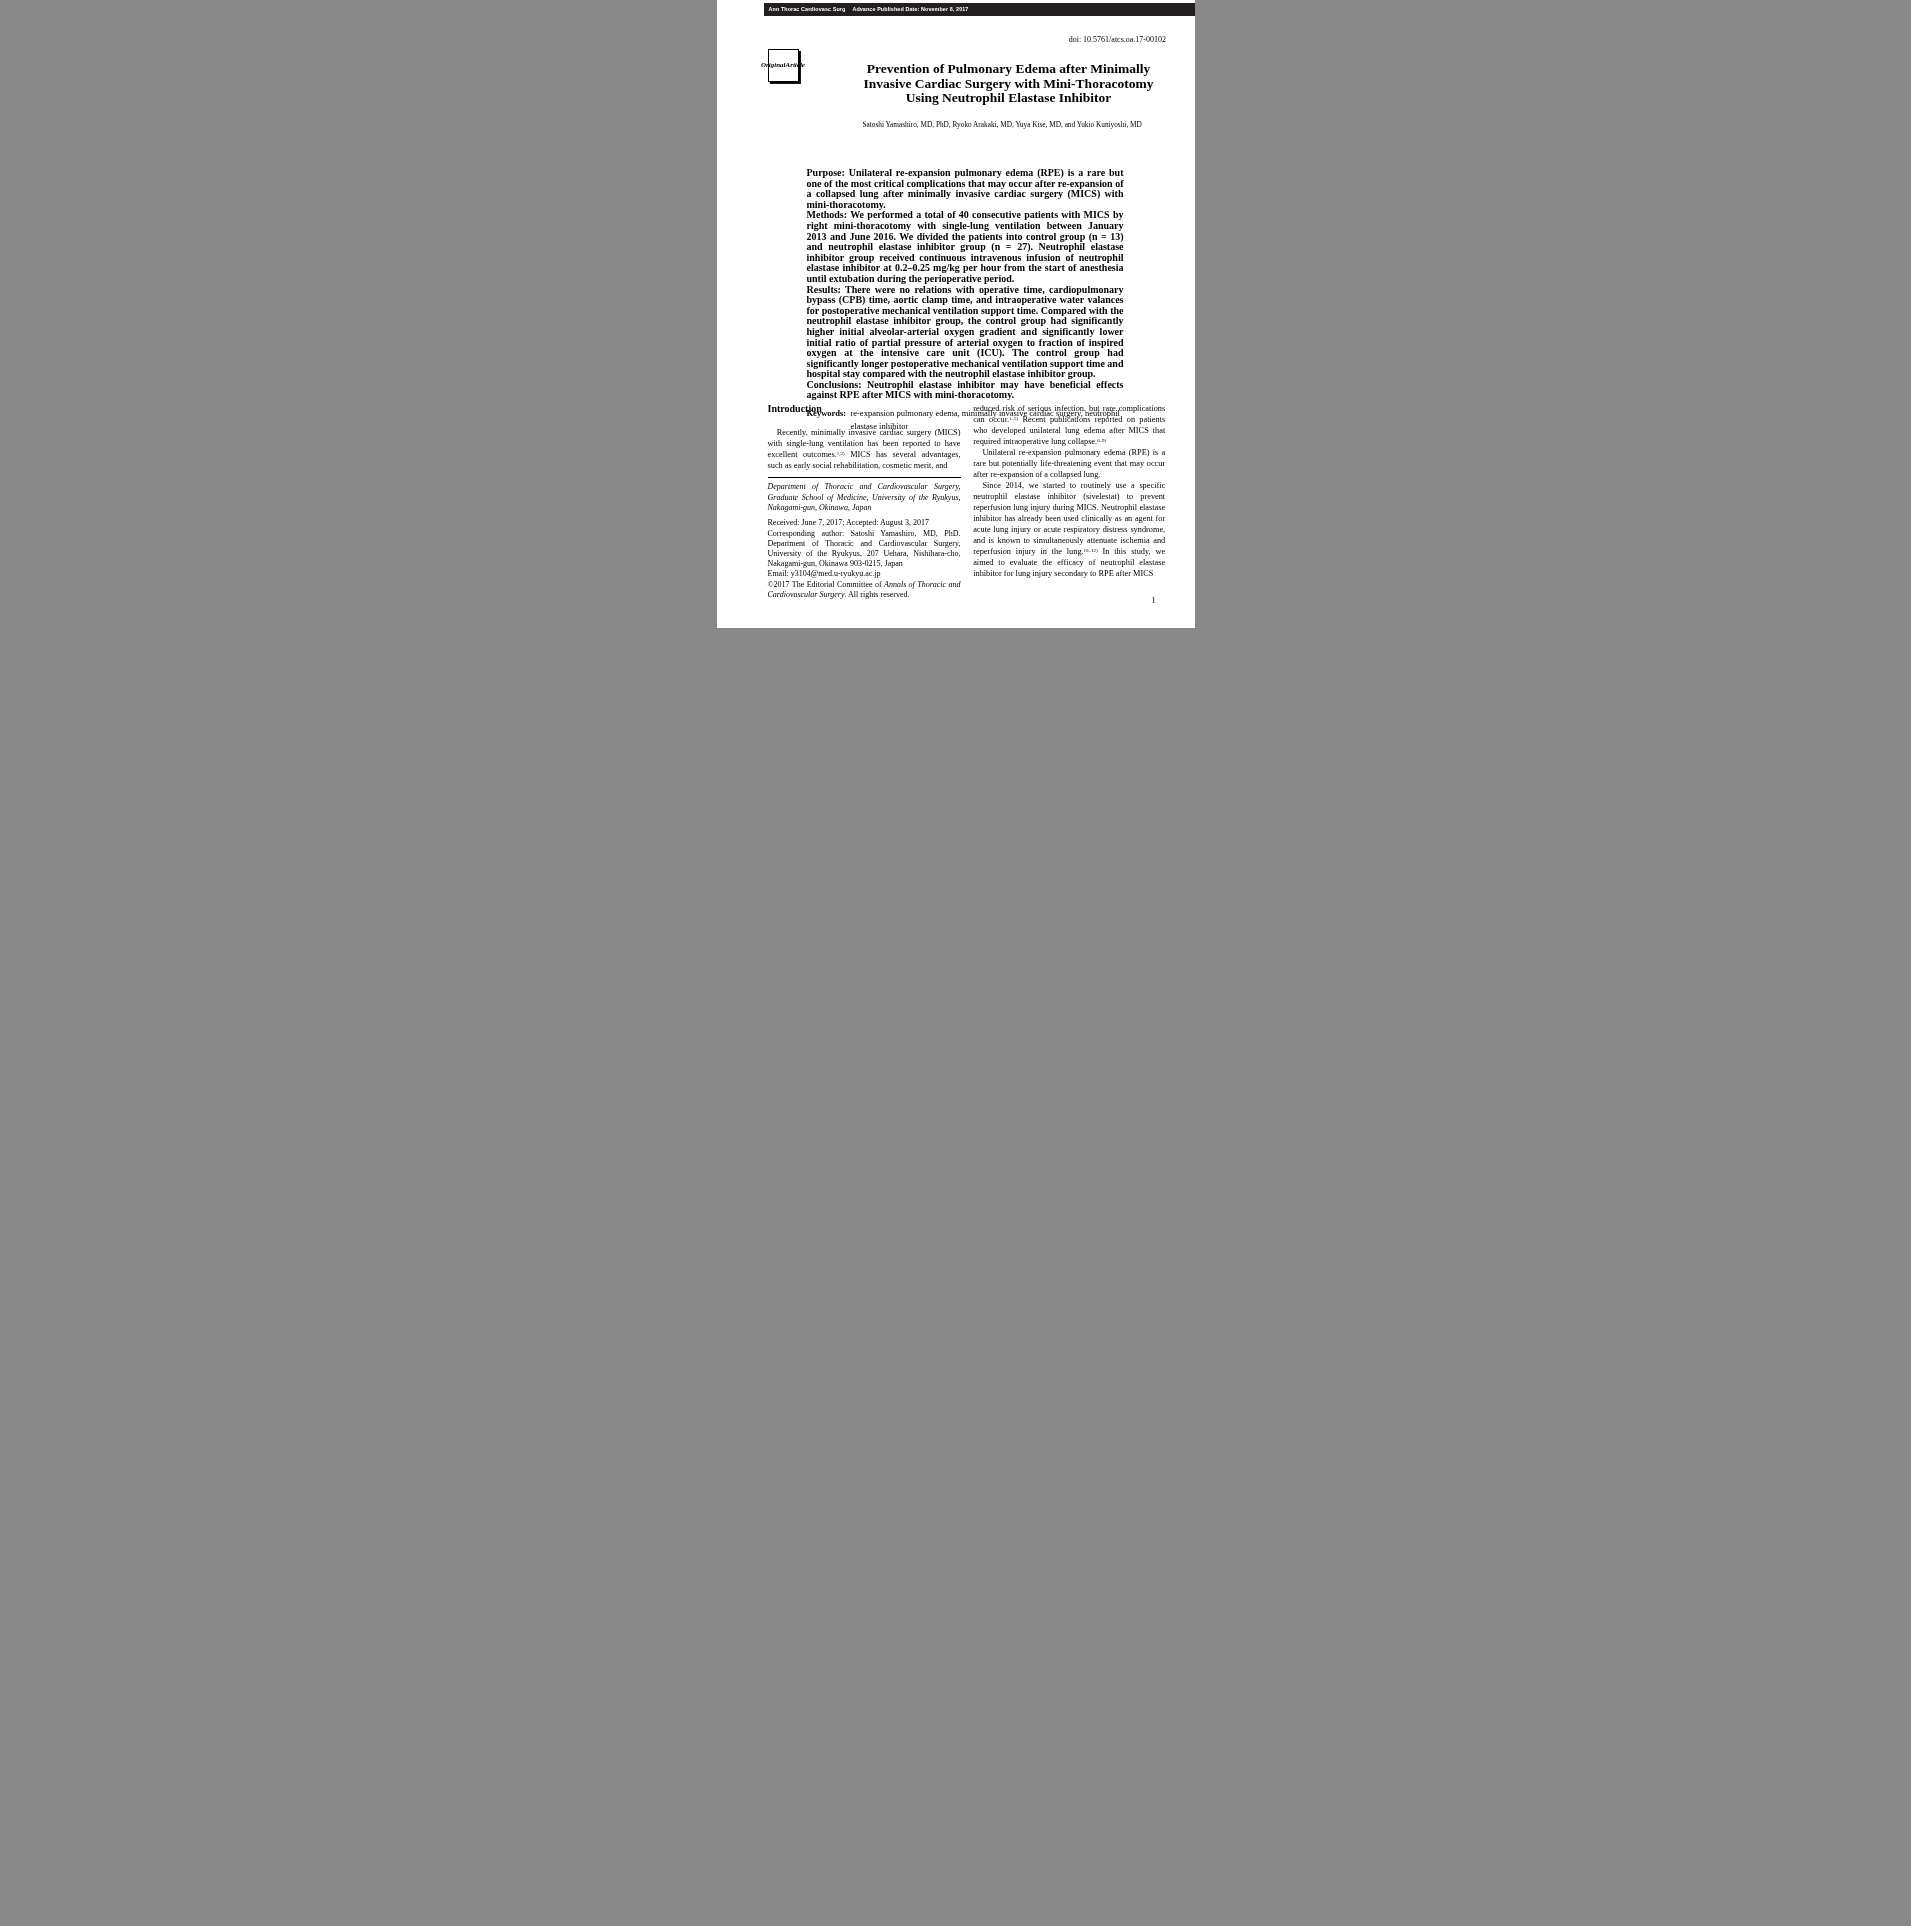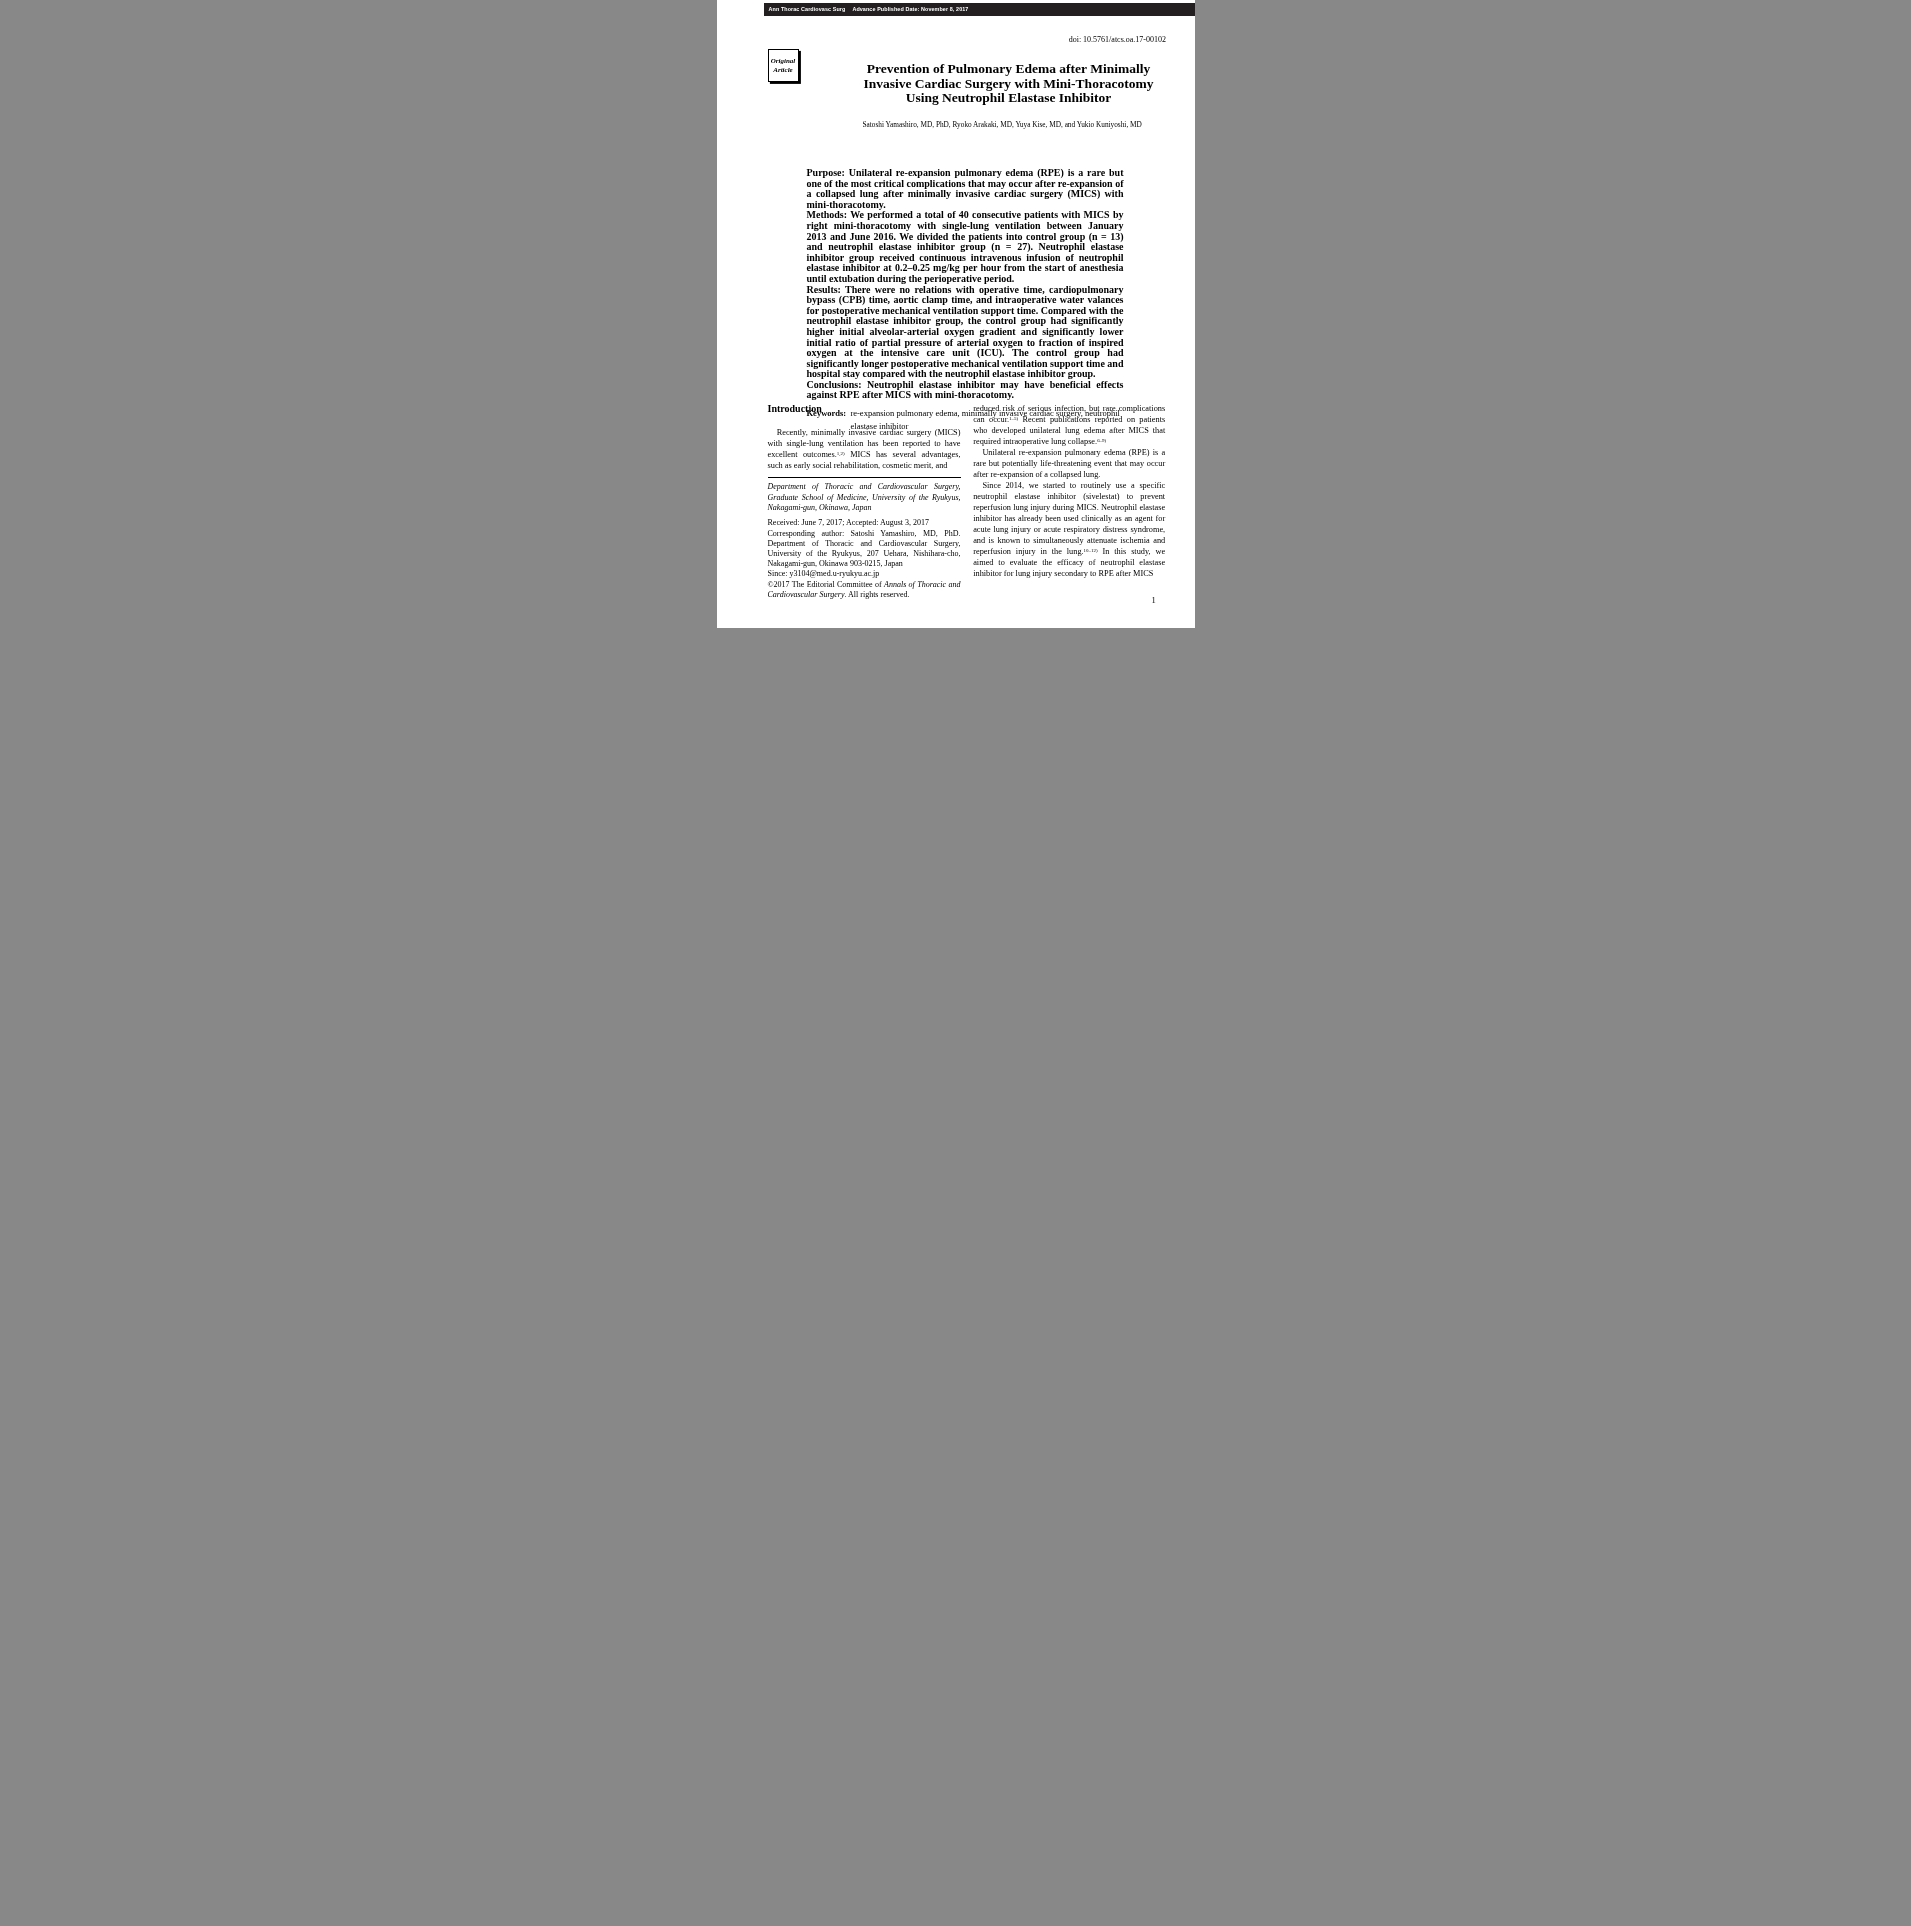--- a/index.html
+++ b/index.html
@@ -36,21 +36,20 @@
   }
   
   .type-box {
     position: absolute;
     left: 51px; top: 49px;
     width: 29px; height: 31px;
     border: 1px solid #000;
     box-shadow: 1.9px 1.9px 0 0 #000;
     background: #fff;
     display: flex;
-    flex-direction: column;
     align-items: center;
     justify-content: center;
     font-weight: bold;
     font-style: italic;
     font-size: 7px;
     line-height: 8.9px;
     text-align: center;
   }
   
   .headline { position: absolute; left: 131px; top: 62px; width: 322px; }
@@ -177,21 +176,21 @@
 
     <div class="col col-left">
       <h2 class="intro-heading">Introduction</h2>
       <p class="body-p indent"><span>Recently, minimally invasive cardiac surgery (MICS) with single-lung ventilation has been reported to have excellent outcomes.</span><sup class="sup">1,2)</sup><span> MICS has several advantages, such as early social rehabilitation, cosmetic merit, and</span></p>
 
       <div class="footnote">
         <hr class="footnote-rule">
         <p class="fn-p fn-affiliation">Department of Thoracic and Cardiovascular Surgery, Graduate School of Medicine, University of the Ryukyus, Nakagami-gun, Okinawa, Japan</p>
         <p class="fn-p">Received: June 7, 2017; Accepted: August 3, 2017</p>
         <p class="fn-p">Corresponding author: Satoshi Yamashiro, MD, PhD. Department of Thoracic and Cardiovascular Surgery, University of the Ryukyus, 207 Uehara, Nishihara-cho, Nakagami-gun, Okinawa 903-0215, Japan</p>
-        <p class="fn-p">Since: y3104@med.u-ryukyu.ac.jp</p>
+        <p class="fn-p">Email: y3104@med.u-ryukyu.ac.jp</p>
         <p class="fn-p"><span>©2017 The Editorial Committee of</span> <span class="fn-italic">Annals of Thoracic and Cardiovascular Surgery</span><span>. All rights reserved.</span></p>
       </div>
     </div>
 
     <div class="col col-right">
       <p class="body-p"><span>reduced risk of serious infection, but rare complications can occur.</span><sup class="sup">1–5)</sup><span> Recent publications reported on patients who developed unilateral lung edema after MICS that required intraoperative lung collapse.</span><sup class="sup">6–9)</sup></p>
       <p class="body-p indent">Unilateral re-expansion pulmonary edema (RPE) is a rare but potentially life-threatening event that may occur after re-expansion of a collapsed lung.</p>
       <p class="body-p indent"><span>Since 2014, we started to routinely use a specific neutrophil elastase inhibitor (sivelestat) to prevent reperfusion lung injury during MICS. Neutrophil elastase inhibitor has already been used clinically as an agent for acute lung injury or acute respiratory distress syndrome, and is known to simultaneously attenuate ischemia and reperfusion injury in the lung.</span><sup class="sup">10–12)</sup><span> In this study, we aimed to evaluate the efficacy of neutrophil elastase inhibitor for lung injury secondary to RPE after MICS</span></p>
     </div>
 

